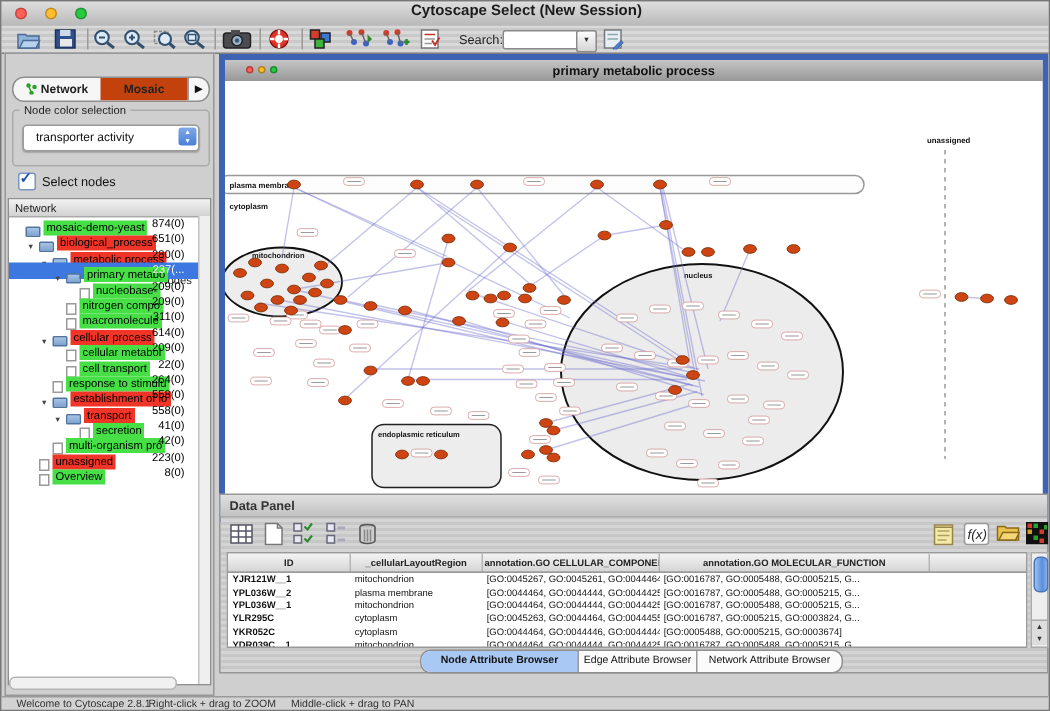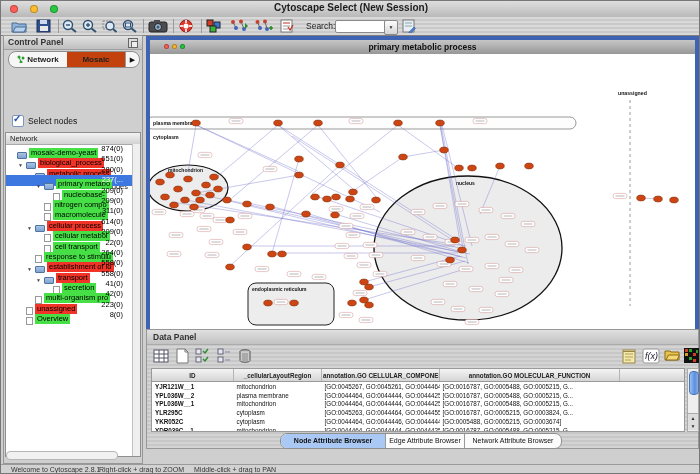--- a/index.html
+++ b/index.html
@@ -214,33 +214,36 @@
     <span class="tbicon" style="left:400px;">
       <svg width="16" height="14">
           <rect x="2" y="1" width="11" height="12" fill="#e8eef6" stroke="#777"></rect>
           <line x1="4" y1="4" x2="11" y2="4" stroke="#8aa"></line>
           <line x1="4" y1="7" x2="11" y2="7" stroke="#8aa"></line>
           <path d="M8 13 l5 -5 1.5 1.5 -5 5 -2 .5 z" fill="#4a7fd4" stroke="#2c4f88" stroke-width=".5"></path>
         </svg></span>
   </div>
 
   <div id="cpanel">
-    <div id="cpanel-header">
-      <span class="t">Control Panel</span>
-      <span id="float-icon"></span>
-    </div>
     <div id="cp-tabs">
       <div class="cp-tab"><span class="neticon"><svg width="8" height="8">
               <circle cx="2" cy="2" r="1.5" fill="#2ca02c"></circle>
               <circle cx="6" cy="3" r="1.5" fill="#2ca02c"></circle>
               <circle cx="4" cy="7" r="1.5" fill="#2ca02c"></circle>
               <line x1="2" y1="2" x2="4" y2="7" stroke="#2ca02c"></line>
             </svg></span><span>Network</span></div>
       <div class="cp-tab sel"><span>Mosaic</span></div>
       <div id="cp-tab-arrow">▶</div>
+    </div>
+    <div id="groupbox">
+      <span class="legend">Node color selection</span>
+      <div id="dropdown">
+        <span class="val">transporter activity</span>
+        <span class="step">▲<br>▼</span>
+      </div>
     </div>
     <div id="checkbox-row">
       <span id="checkbox"></span>
       <span id="checkbox-label">Select nodes</span>
     </div>
     <div id="treebox">
       <div id="tree-header">
         <span class="c1">Network</span>
         <span class="c2">Nodes</span>
       </div>

